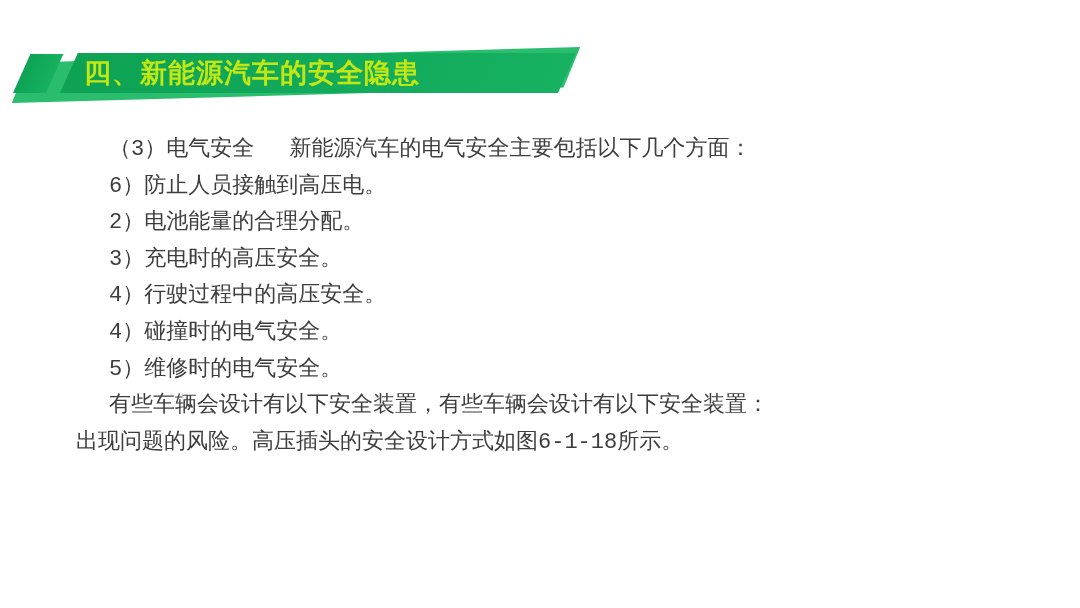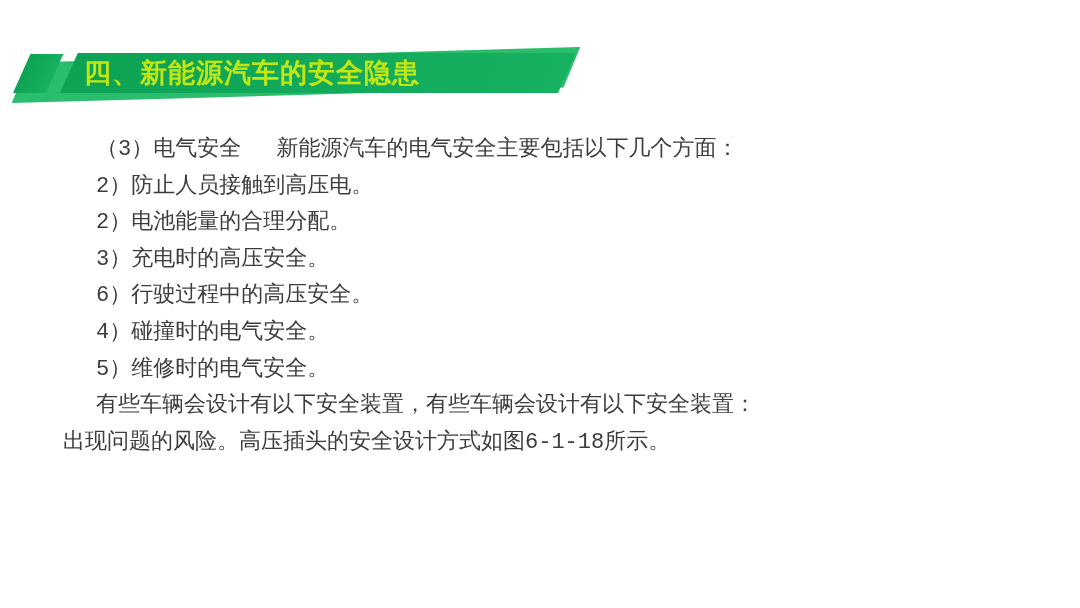--- a/index.html
+++ b/index.html
@@ -57,21 +57,21 @@
     font-weight: bold;
     letter-spacing: 1px;
     color: var(--title-color, #c3e712);
     white-space: nowrap;
     z-index: 3;
   }
 
   
   .body-text {
     position: absolute;
-    left: 63px;
+    left: 76px;
     top: 132px;
     width: 1005px;
     font-size: 22px;
     line-height: 36.6px;
     color: var(--text-color, #3d3d3d);
   }
   .line {
     white-space: nowrap;
   }
   .line.indent {
@@ -83,23 +83,23 @@
 
 <div class="slide">
 
   <div class="banner-accent-back"></div>
   <div class="banner-accent-small"></div>
   <div class="banner-main"></div>
   <div class="banner-title">四、新能源汽车的安全隐患</div>
 
   <div class="body-text">
     <div class="line indent">（3）电气安全　 新能源汽车的电气安全主要包括以下几个方面：</div>
-    <div class="line indent">2）防止人员接触到高压电。</div>
+    <div class="line indent">6）防止人员接触到高压电。</div>
     <div class="line indent">2）电池能量的合理分配。</div>
     <div class="line indent">3）充电时的高压安全。</div>
-    <div class="line indent">6）行驶过程中的高压安全。</div>
+    <div class="line indent">4）行驶过程中的高压安全。</div>
     <div class="line indent">4）碰撞时的电气安全。</div>
     <div class="line indent">5）维修时的电气安全。</div>
     <div class="line indent">有些车辆会设计有以下安全装置，有些车辆会设计有以下安全装置：</div>
     <div class="line">出现问题的风险。高压插头的安全设计方式如图6-1-18所示。</div>
   </div>
 
 </div>
 
 </body></html>

